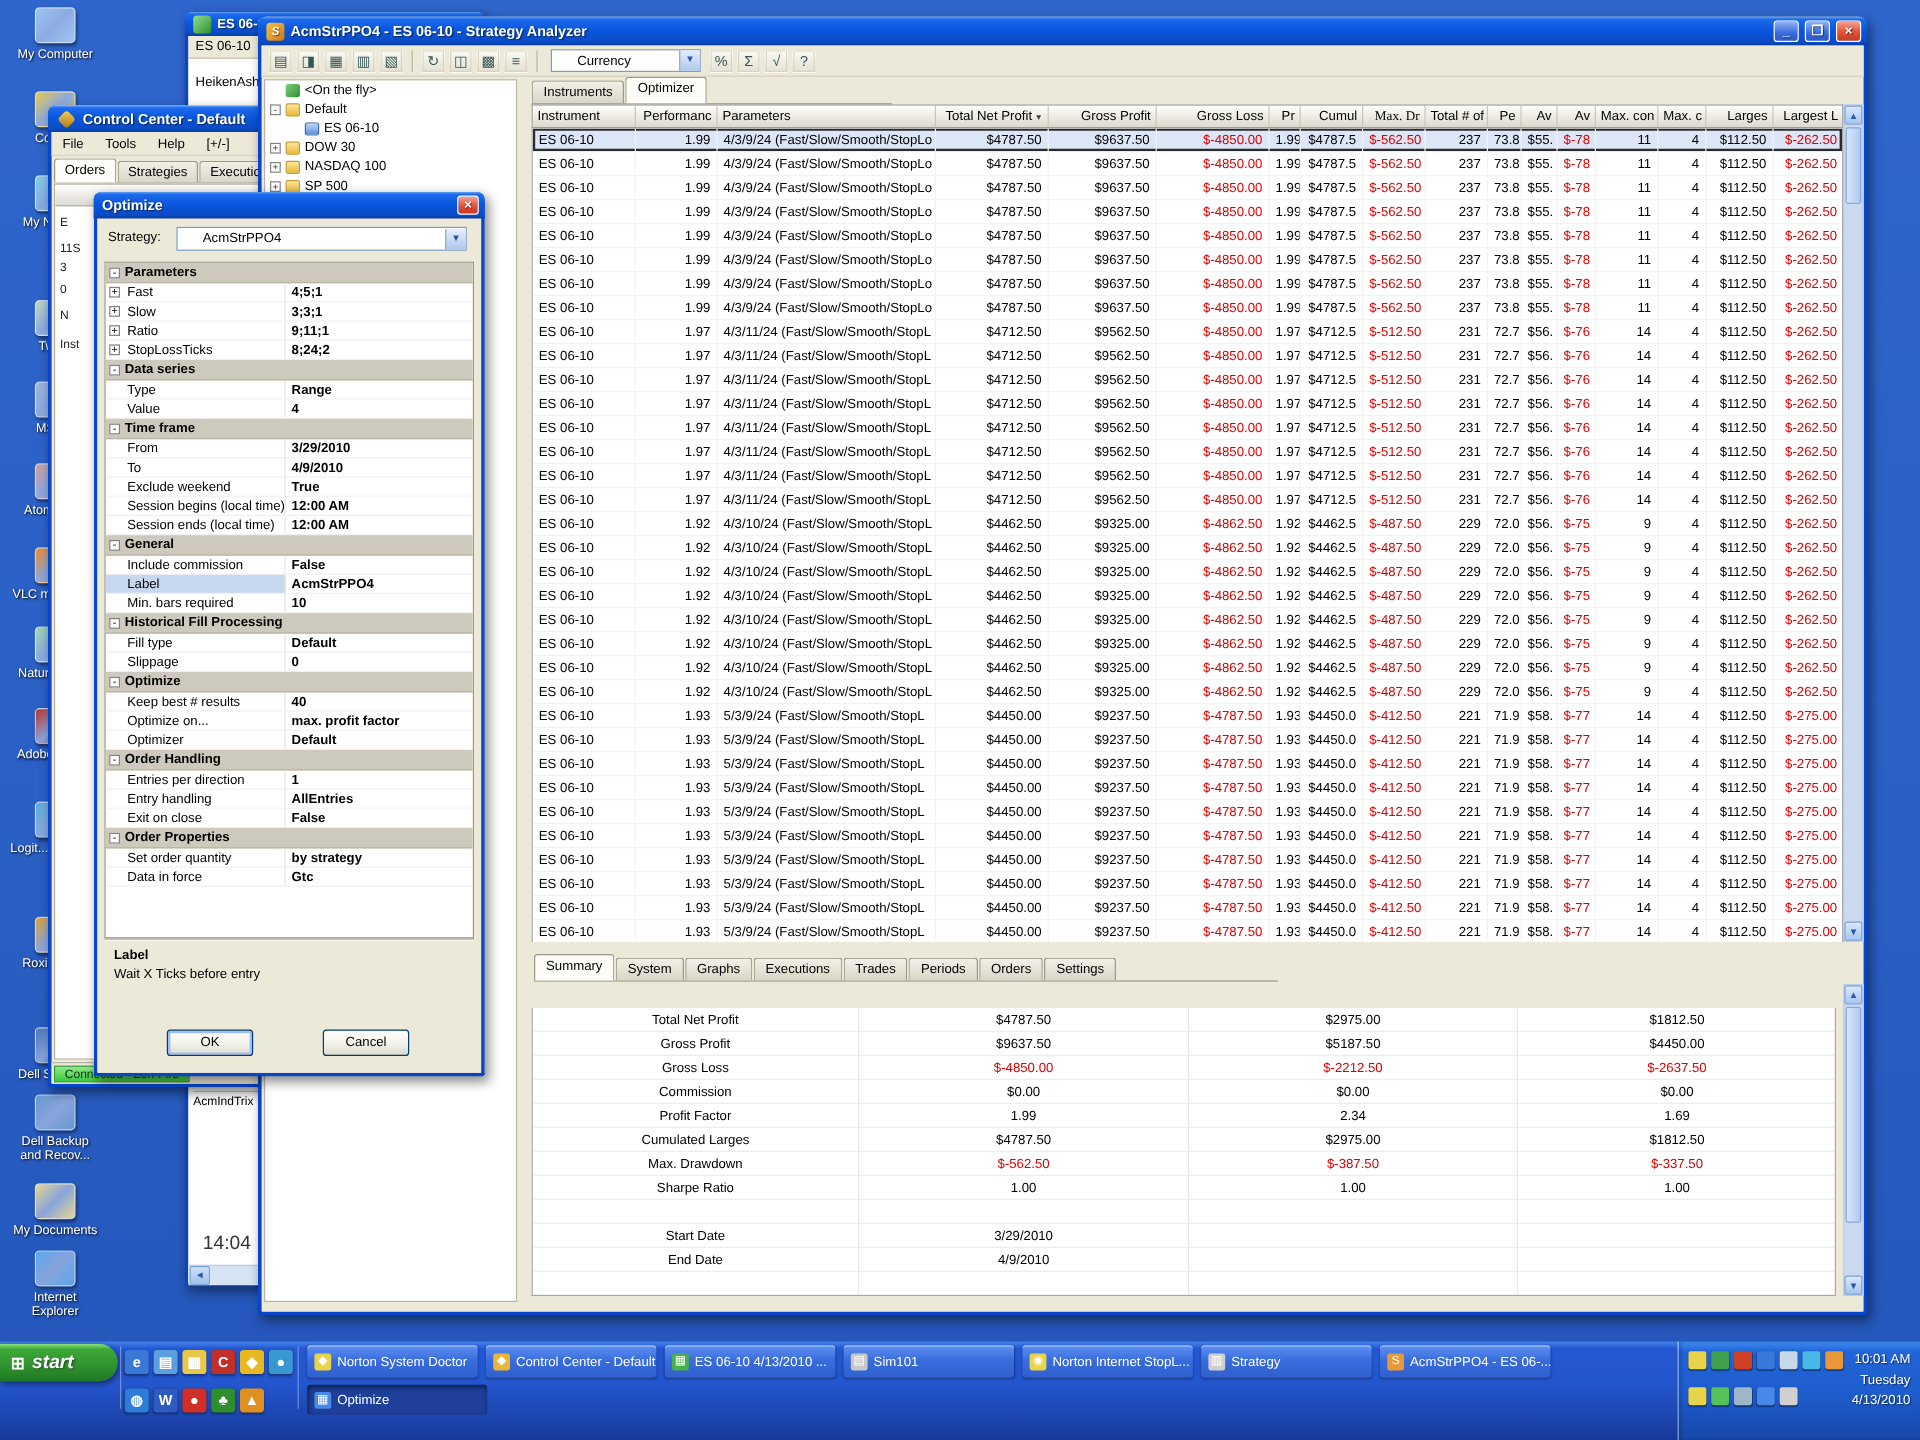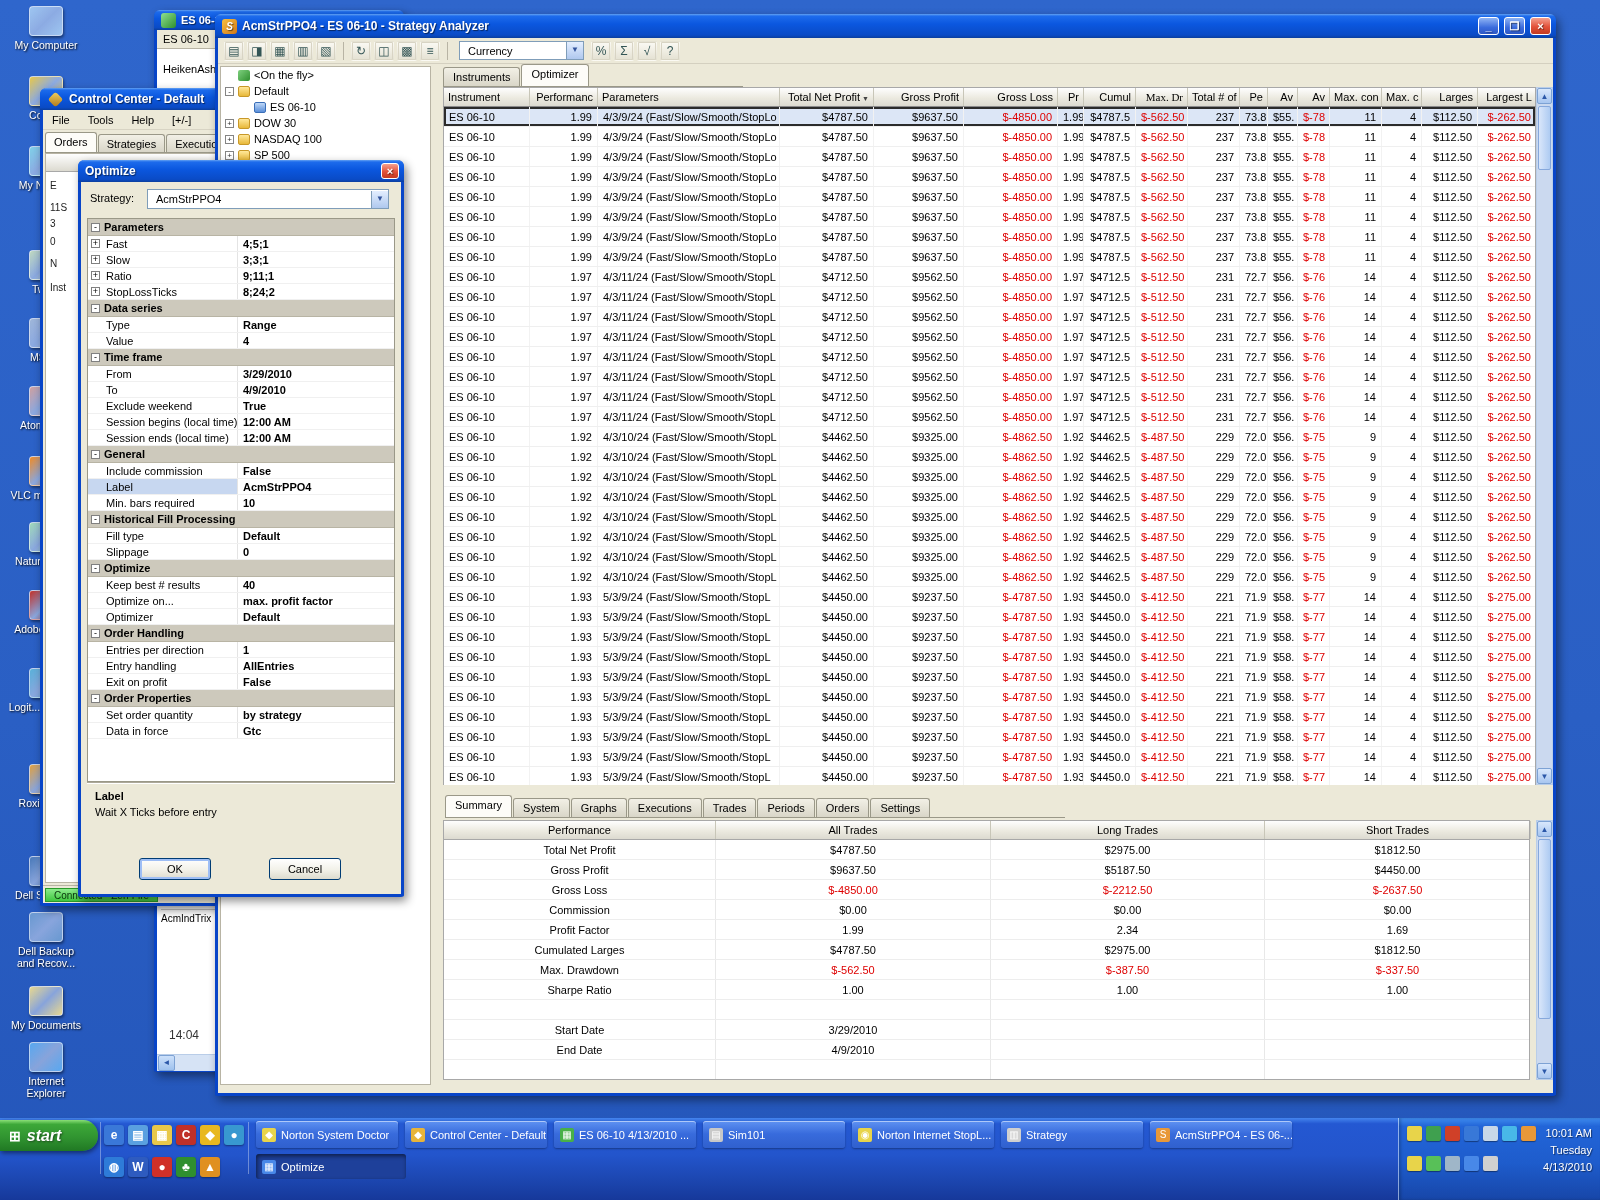--- a/index.html
+++ b/index.html
@@ -29,21 +29,21 @@
   .wbtn.close{background:linear-gradient(180deg,#F4A08E,#E2513A 55%,#C43A20);}
 
   
   #chart-win{left:154px;top:10px;width:250px;height:1062px;z-index:2;}
   #chart-win .tbar{height:20px;font-size:11px;}
   .chart-sub{position:absolute;left:0;top:20px;right:0;height:19px;background:#ECE9D8;border-bottom:1px solid #B8B4A4;
              font-size:11px;padding:3px 0 0 6px;}
   .chart-body{position:absolute;left:0;top:39px;right:0;bottom:0;background:#fff;}
   .hk{position:absolute;left:6px;top:14px;font-size:11px;}
   .acmind{position:absolute;left:4px;top:860px;font-size:10px;border-top:1px solid #C8C8C8;width:100%;padding-top:3px;}
-  .ctime{position:absolute;left:12px;top:979px;font-size:12px;color:#333;}
+  .ctime{position:absolute;left:12px;top:979px;font-size:16px;color:#333;}
   .chs{position:absolute;left:0;top:1005px;right:0;height:17px;background:#D6E3F5;border-top:1px solid #B9CDE8;}
   .sbtnh{position:absolute;left:1px;top:0;width:17px;height:16px;background:linear-gradient(180deg,#CCE0FA,#9FC2EE);
          border:1px solid #7DA2D4;border-radius:2px;color:#2B57A8;font-size:8px;text-align:center;line-height:14px;}
 
   
   #cc-win{left:40px;top:88px;width:382px;height:818px;z-index:3;}
   #cc-win .tbar{height:22px;}
   .menubar{position:absolute;left:0;top:22px;right:0;height:20px;background:#ECE9D8;border-bottom:1px solid #D8D4C4;
            display:flex;align-items:center;}
   .mitem{padding:3px 9px;font-size:11px;}
@@ -62,21 +62,21 @@
 
   
   #an-win{left:215px;top:14px;width:1341px;height:1082px;z-index:4;}
   #an-win .tbar{height:24px;}
   #an-toolbar{position:absolute;left:0;top:24px;right:0;height:26px;background:#ECE9D8;border-bottom:1px solid #D4D0C0;
               display:flex;align-items:center;gap:3px;padding:0 6px;}
   .ticon{width:20px;height:20px;border:1px solid transparent;border-radius:2px;text-align:center;line-height:19px;
          font-size:12px;color:#355;background:linear-gradient(180deg,#FBFAF4,#E4E1D2);box-shadow:0 0 0 1px #D8D4C4 inset;}
   .tsep{width:1px;height:18px;background:#B8B4A4;margin:0 4px;}
   .combo{display:inline-flex;align-items:center;height:19px;background:#fff;border:1px solid #7F9DB9;min-width:125px;margin:0 4px;}
-  .combo .cval{flex:1;padding:0 8px;font-size:11px;}
+  .combo .cval{flex:1;padding:0 21px;font-size:11px;}
   .cbtn{width:17px;height:17px;background:linear-gradient(180deg,#E3EEFF,#AFC8EE);border-left:1px solid #7F9DB9;
         color:#33549C;font-size:8px;text-align:center;line-height:16px;}
   .treepanel{position:absolute;left:2px;top:52px;width:211px;height:1019px;background:#fff;border:1px solid #B8B4A4;overflow:hidden;}
   .tnode{height:16px;display:flex;align-items:center;gap:4px;white-space:nowrap;font-size:11px;}
   .texp{width:9px;height:9px;border:1px solid #848484;background:#fff;font-size:8px;line-height:7px;text-align:center;color:#333;flex:0 0 auto;}
   .texp.hide{visibility:hidden;}
   .tico{width:12px;height:11px;border-radius:2px;flex:0 0 auto;}
   .tico.chart{background:linear-gradient(135deg,#7FD07F,#2E8F2E);}
   .tico.folder{background:linear-gradient(180deg,#FFE89A,#E8B83A);border:1px solid #C89828;}
   .tico.instrument{background:linear-gradient(180deg,#BFD8F8,#5A8ED8);border:1px solid #3A6EB8;}
@@ -1032,26 +1032,20 @@
     <div id="bot-tabs" class="tabs bottom">
         <span class="tab active">Summary</span>
         <span class="tab">System</span>
         <span class="tab">Graphs</span>
         <span class="tab">Executions</span>
         <span class="tab">Trades</span>
         <span class="tab">Periods</span>
         <span class="tab">Orders</span>
         <span class="tab">Settings</span>
       </div>
-    <div id="sum-head">
-        <span class="sh" style="width: 272px;">Performance</span>
-        <span class="sh" style="width: 275px;">All Trades</span>
-        <span class="sh" style="width: 274px;">Long Trades</span>
-        <span class="sh" style="width: 266px;">Short Trades</span>
-      </div>
     <div id="sum-body">
         <div class="srow">
           <span class="sc" style="width: 272px;">Total Net Profit</span>
           <span class="sc" style="width: 275px;">$4787.50</span>
           <span class="sc" style="width: 274px;">$2975.00</span>
           <span class="sc" style="width: 266px;">$1812.50</span>
         </div>
         <div class="srow">
           <span class="sc" style="width: 272px;">Gross Profit</span>
           <span class="sc" style="width: 275px;">$9637.50</span>
@@ -1246,21 +1240,21 @@
         </div>
         <div class="prow">
           <div class="pn"><span class="pntext">Entries per direction</span></div>
           <div class="pv">1</div>
         </div>
         <div class="prow">
           <div class="pn"><span class="pntext">Entry handling</span></div>
           <div class="pv">AllEntries</div>
         </div>
         <div class="prow">
-          <div class="pn"><span class="pntext">Exit on profit</span></div>
+          <div class="pn"><span class="pntext">Exit on close</span></div>
           <div class="pv">False</div>
         </div>
         <div class="prow sec">
           <span class="exp">-</span>
           <span class="sectxt">Order Properties</span>
         </div>
         <div class="prow">
           <div class="pn"><span class="pntext">Set order quantity</span></div>
           <div class="pv">by strategy</div>
         </div>

